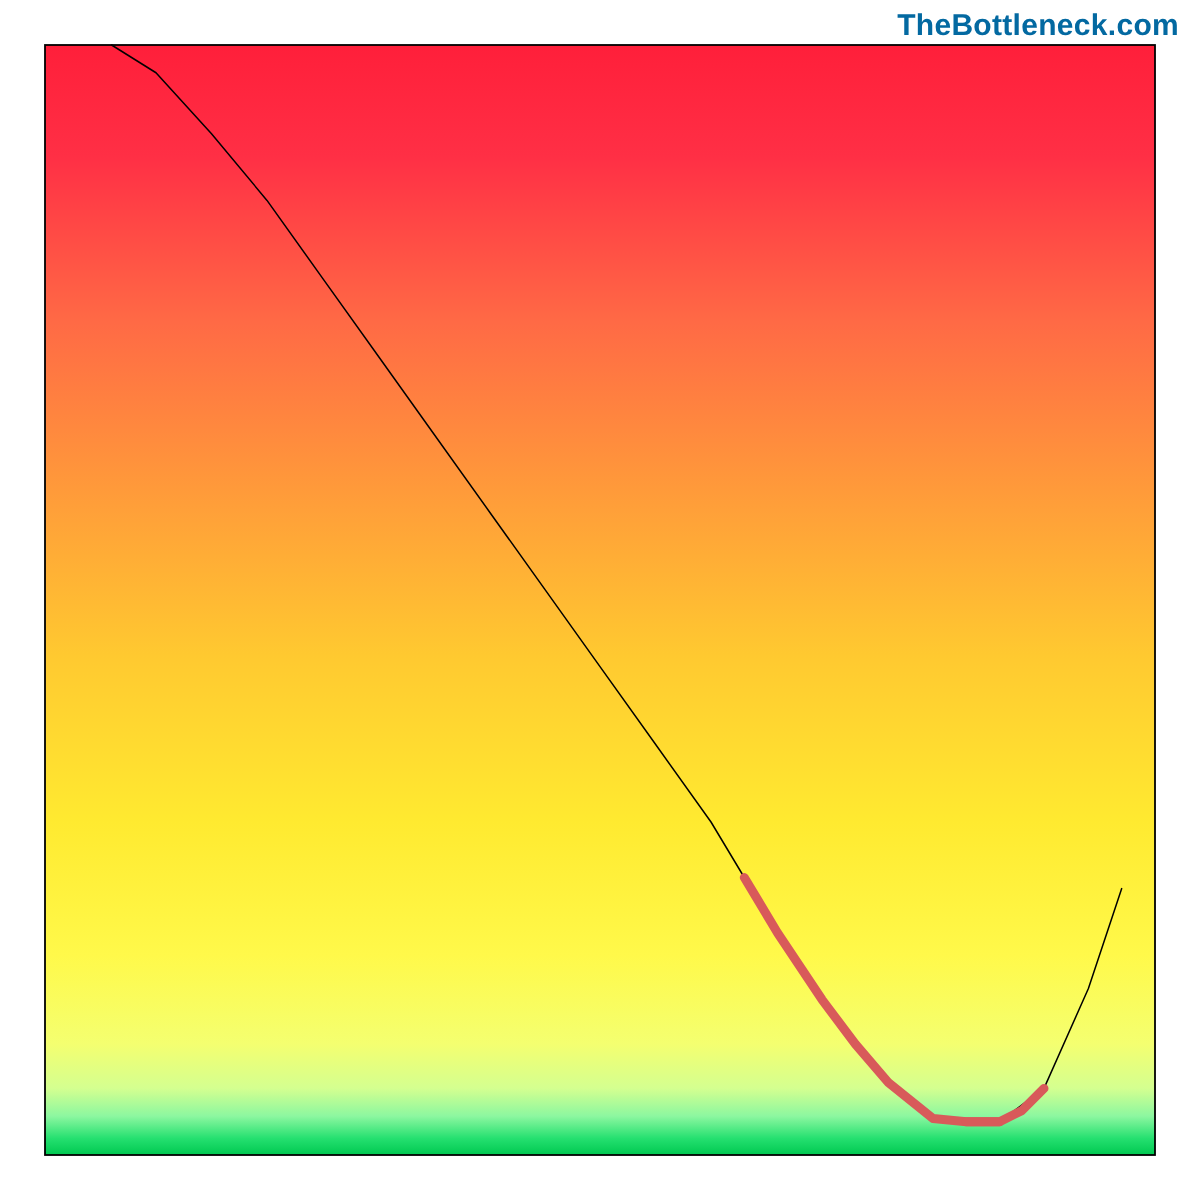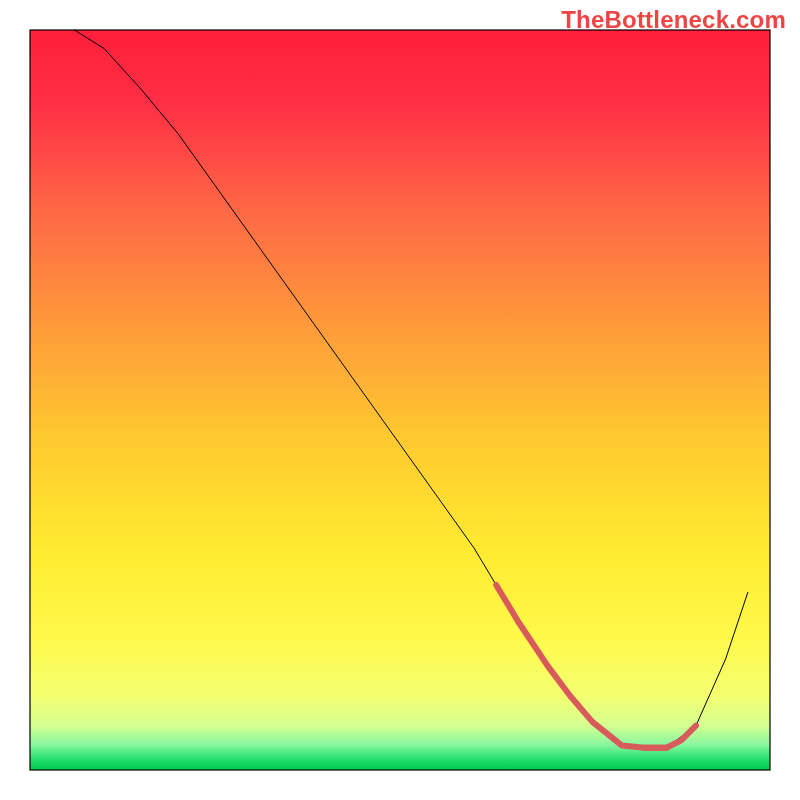--- a/index.html
+++ b/index.html
@@ -13,23 +13,23 @@
   }
   .canvas {
     position: relative;
     width: 800px;
     height: 800px;
   }
   .watermark {
     position: absolute;
     top: 6px;
     right: 14px;
-    font-size: 24px;
+    font-size: 20px;
     font-weight: bold;
-    color: #ef4444;
+    color: #0369a1;
     letter-spacing: 0.2px;
   }
   svg.plot {
     position: absolute;
     top: 0;
     left: 0;
     width: 800px;
     height: 800px;
   }
 </style>

